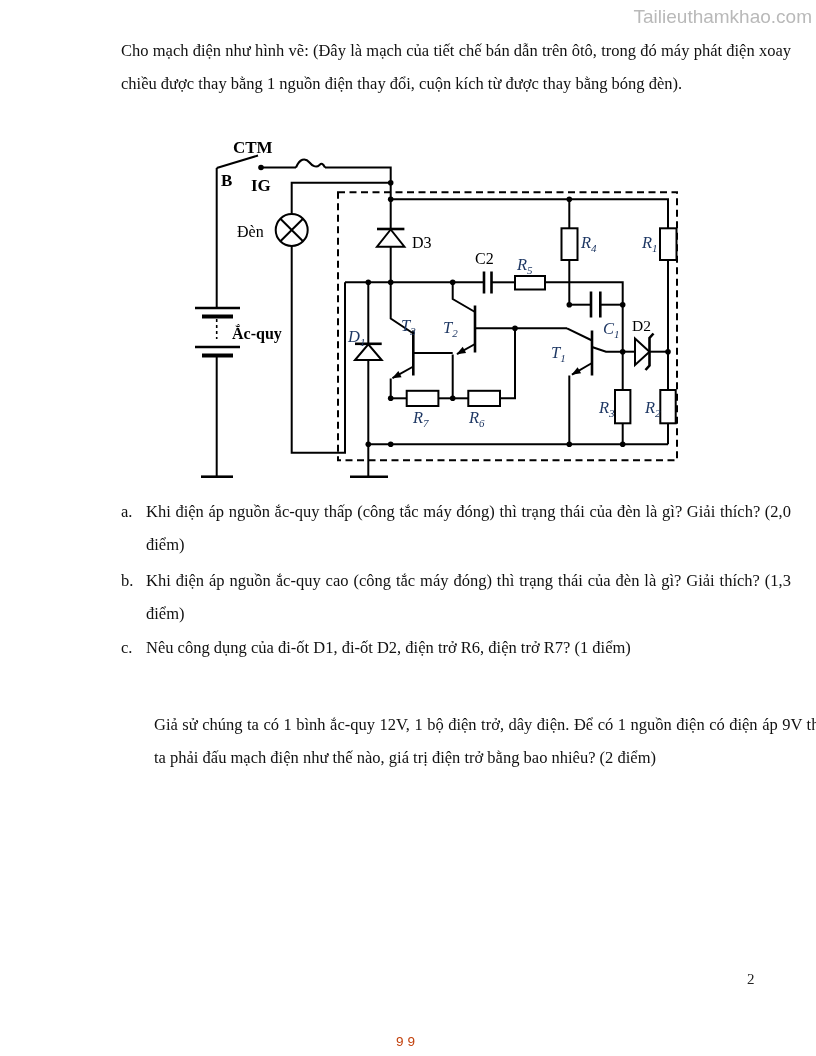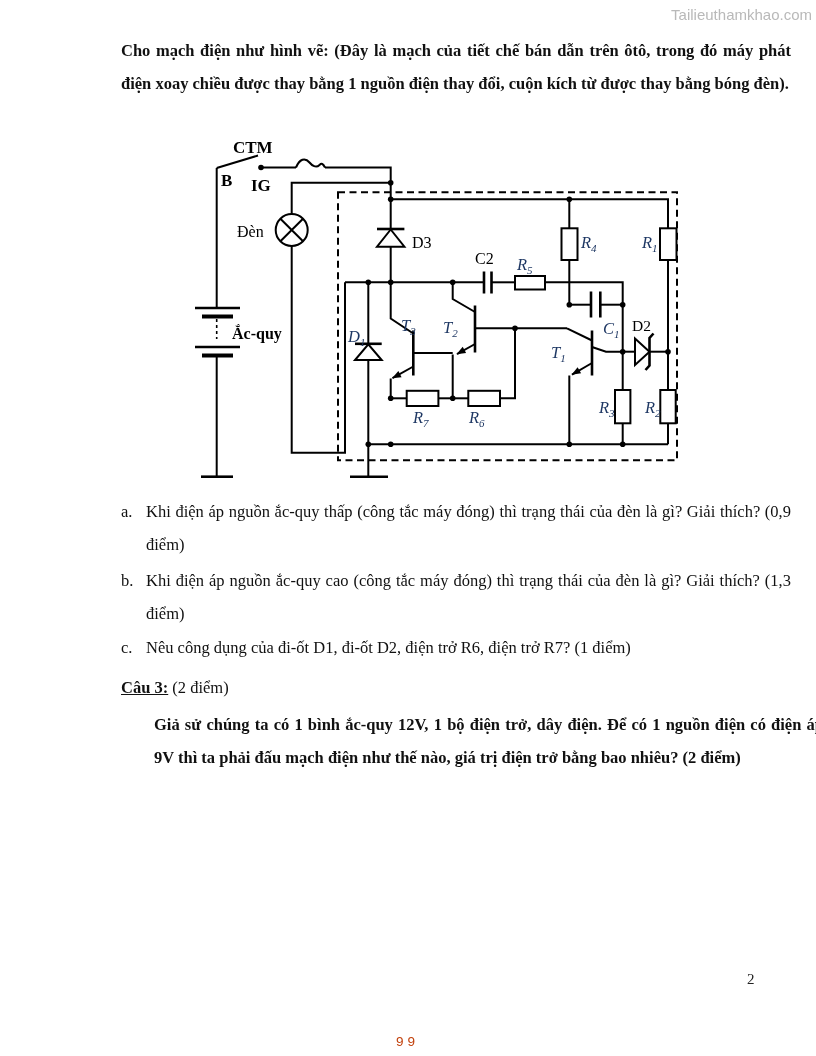--- a/index.html
+++ b/index.html
@@ -8,25 +8,25 @@
     width:816px;height:1056px;
     background:#ffffff;
     margin:0 auto;
     overflow:hidden;
     font-family:"Liberation Serif","DejaVu Serif",serif;
     color:#111;
   }
   .watermark{
     position:absolute;top:6px;right:4px;
     font-family:"Liberation Sans","DejaVu Sans",sans-serif;
-    font-size:15px;color:#b9b9b9;
+    font-size:19px;color:#b9b9b9;
   }
   .para{
     position:absolute;left:121px;width:670px;
-    font-size:16.5px;line-height:33px;text-align:justify;font-weight:bold;
+    font-size:16.5px;line-height:33px;text-align:justify;
   }
   .intro{top:34px;}
   .q-item{
     position:absolute;left:121px;width:670px;
     display:flex;font-size:16.5px;line-height:33px;
   }
   .q-marker{width:25px;flex:0 0 25px;}
   .q-text{flex:1;text-align:justify;}
   .qa{top:495px;} .qb{top:564px;} .qc{top:631px;}
   .cau3{
@@ -217,33 +217,30 @@
       <text class="lbl-i" x="551" y="358"><tspan>T</tspan><tspan class="sub" dy="4">1</tspan></text>
       <text class="lbl-i" x="413" y="423"><tspan>R</tspan><tspan class="sub" dy="4">7</tspan></text>
       <text class="lbl-i" x="469" y="423"><tspan>R</tspan><tspan class="sub" dy="4">6</tspan></text>
       <text class="lbl-i" x="599" y="413"><tspan>R</tspan><tspan class="sub" dy="4">3</tspan></text>
       <text class="lbl-i" x="645" y="413"><tspan>R</tspan><tspan class="sub" dy="4">2</tspan></text>
     </g>
   </svg>
 
   <div class="q-item qa">
     <span class="q-marker">a.</span>
-    <span class="q-text">Khi điện áp nguồn ắc-quy thấp (công tắc máy đóng) thì trạng thái của đèn là gì? Giải thích? (0,9 điểm)</span>
+    <span class="q-text">Khi điện áp nguồn ắc-quy thấp (công tắc máy đóng) thì trạng thái của đèn là gì? Giải thích? (2,0 điểm)</span>
   </div>
   <div class="q-item qb">
     <span class="q-marker">b.</span>
     <span class="q-text">Khi điện áp nguồn ắc-quy cao (công tắc máy đóng) thì trạng thái của đèn là gì? Giải thích? (1,3 điểm)</span>
   </div>
   <div class="q-item qc">
     <span class="q-marker">c.</span>
     <span class="q-text">Nêu công dụng của đi-ốt D1, đi-ốt D2, điện trở R6, điện trở R7? (1 điểm)</span>
   </div>
 
-  <div class="cau3">
-    <span class="cau3-label">Câu 3:</span><span> (2 điểm)</span>
-  </div>
 
   <div class="para para2">Giả sử chúng ta có 1 bình ắc-quy 12V, 1 bộ điện trở, dây điện. Để có 1 nguồn điện có điện áp 9V thì ta phải đấu mạch điện như thế nào, giá trị điện trở bằng bao nhiêu? (2 điểm)</div>
 
   <div class="pagenum">2</div>
   <div class="footer-num">99</div>
 
 </div>
 
 </body></html>

